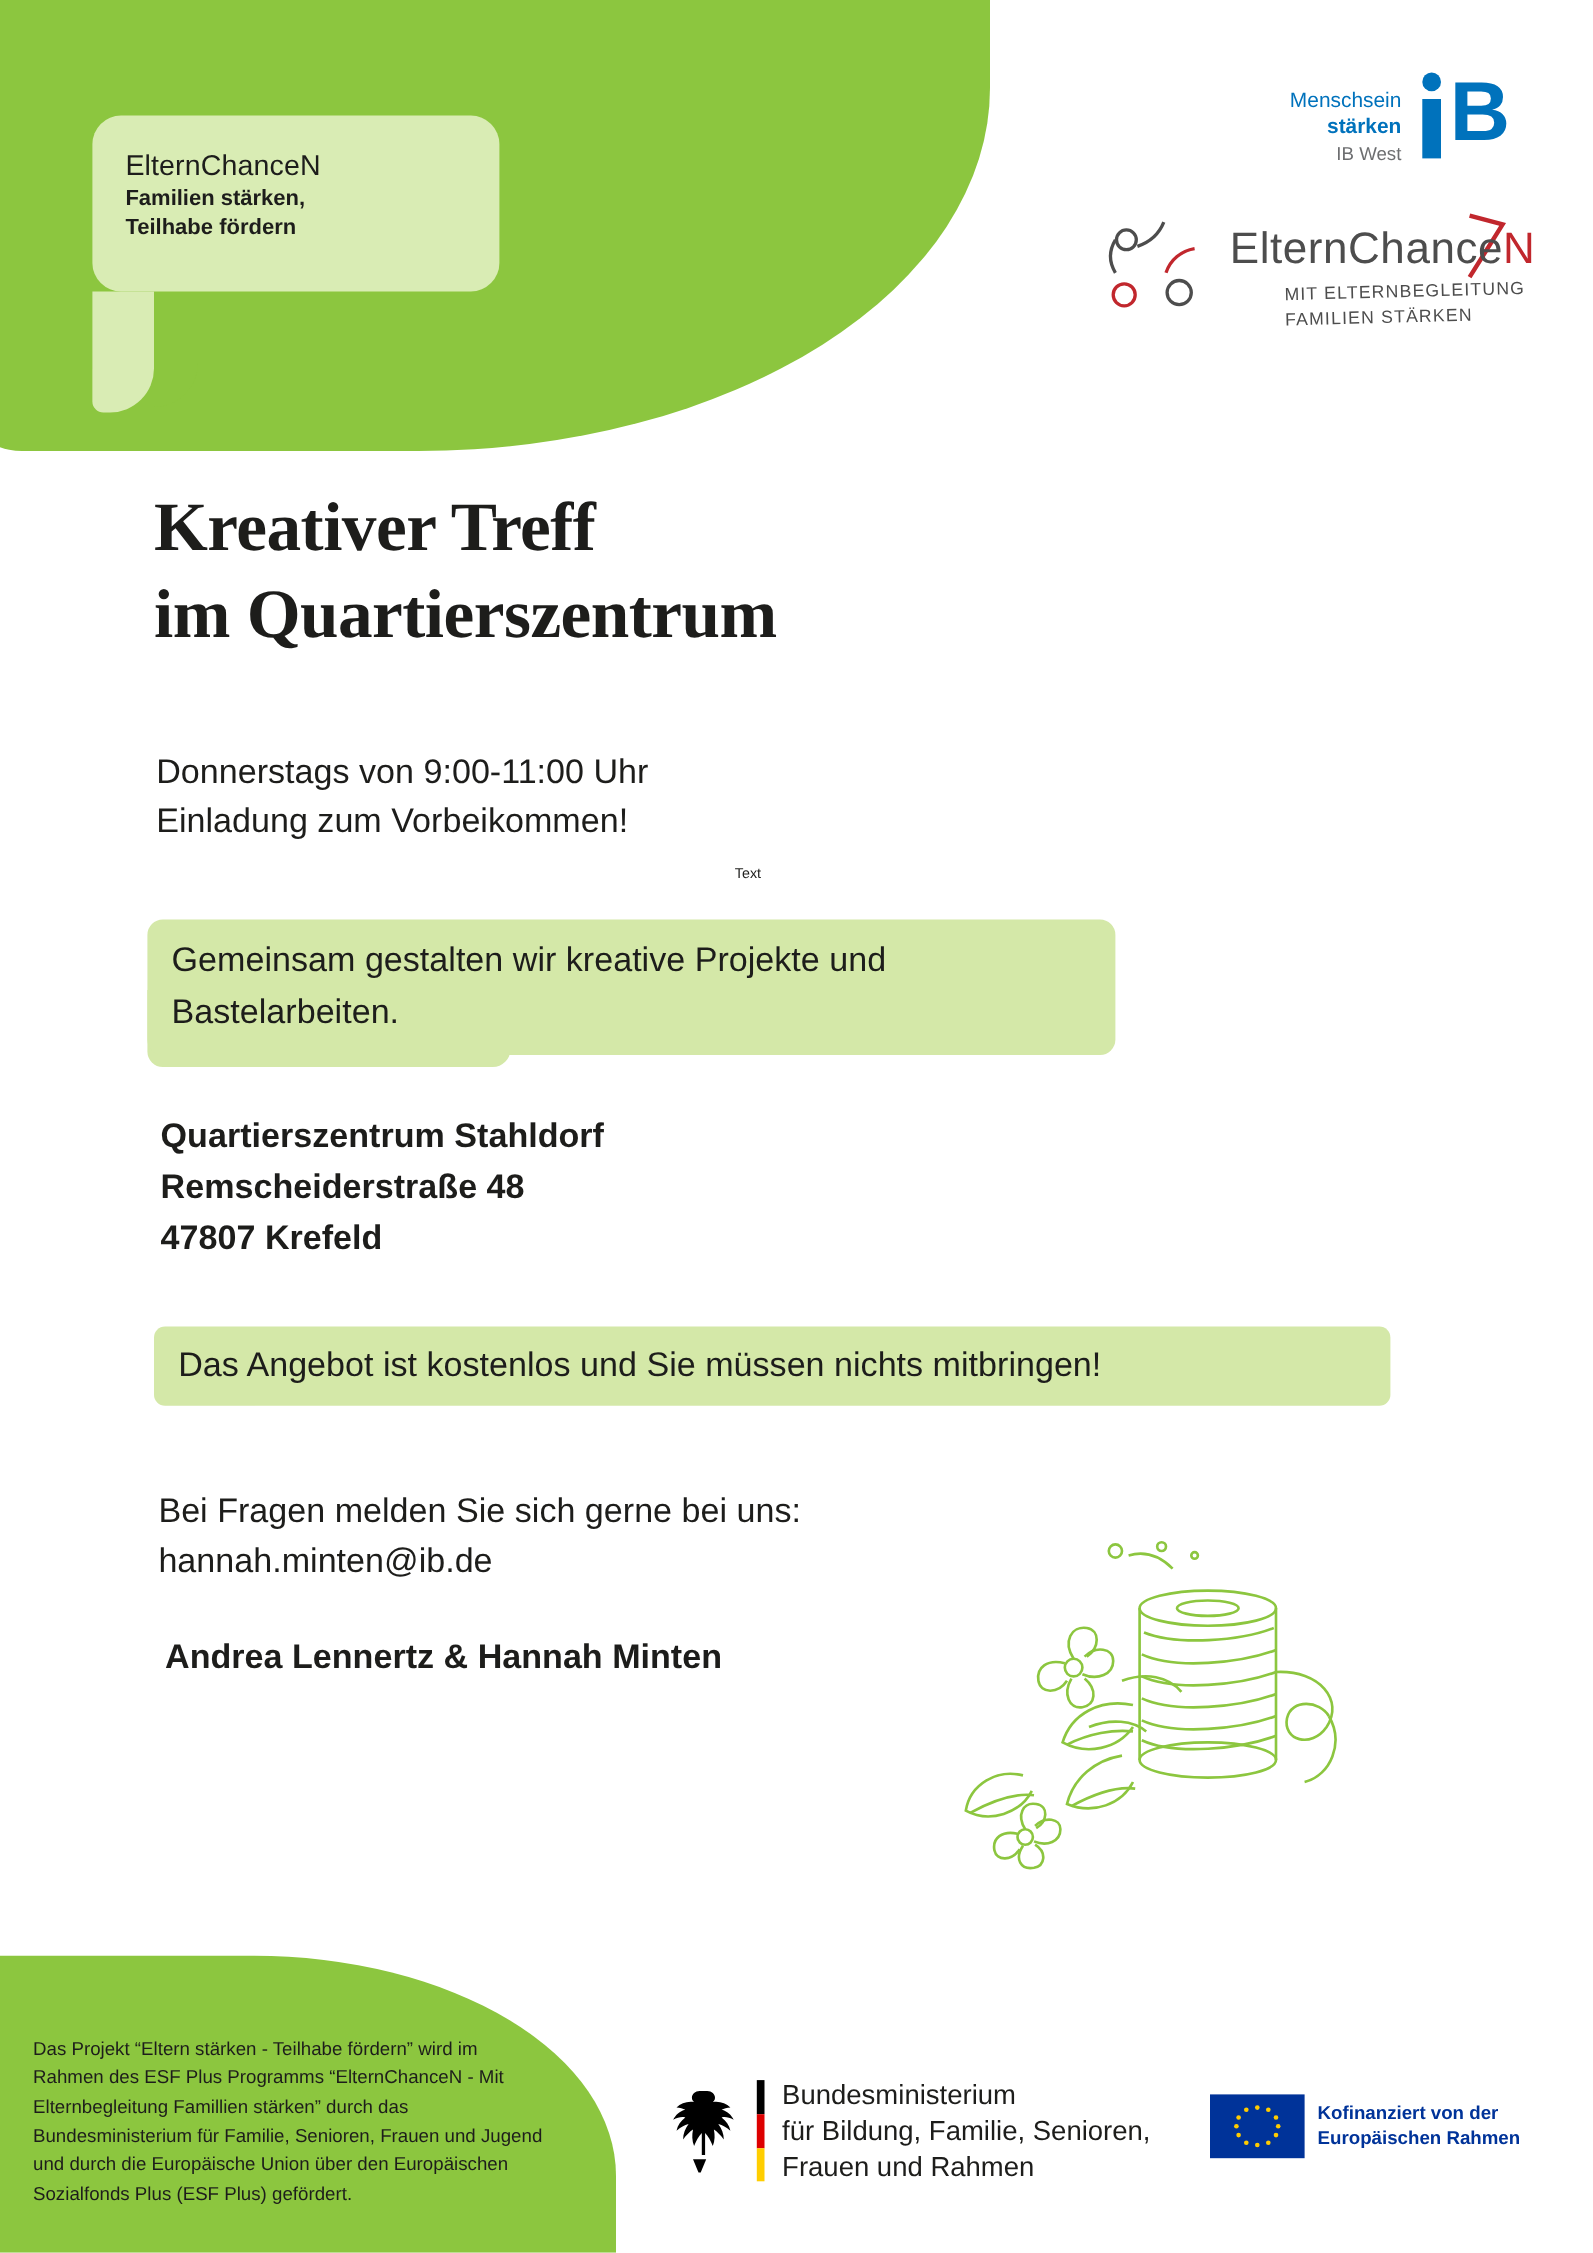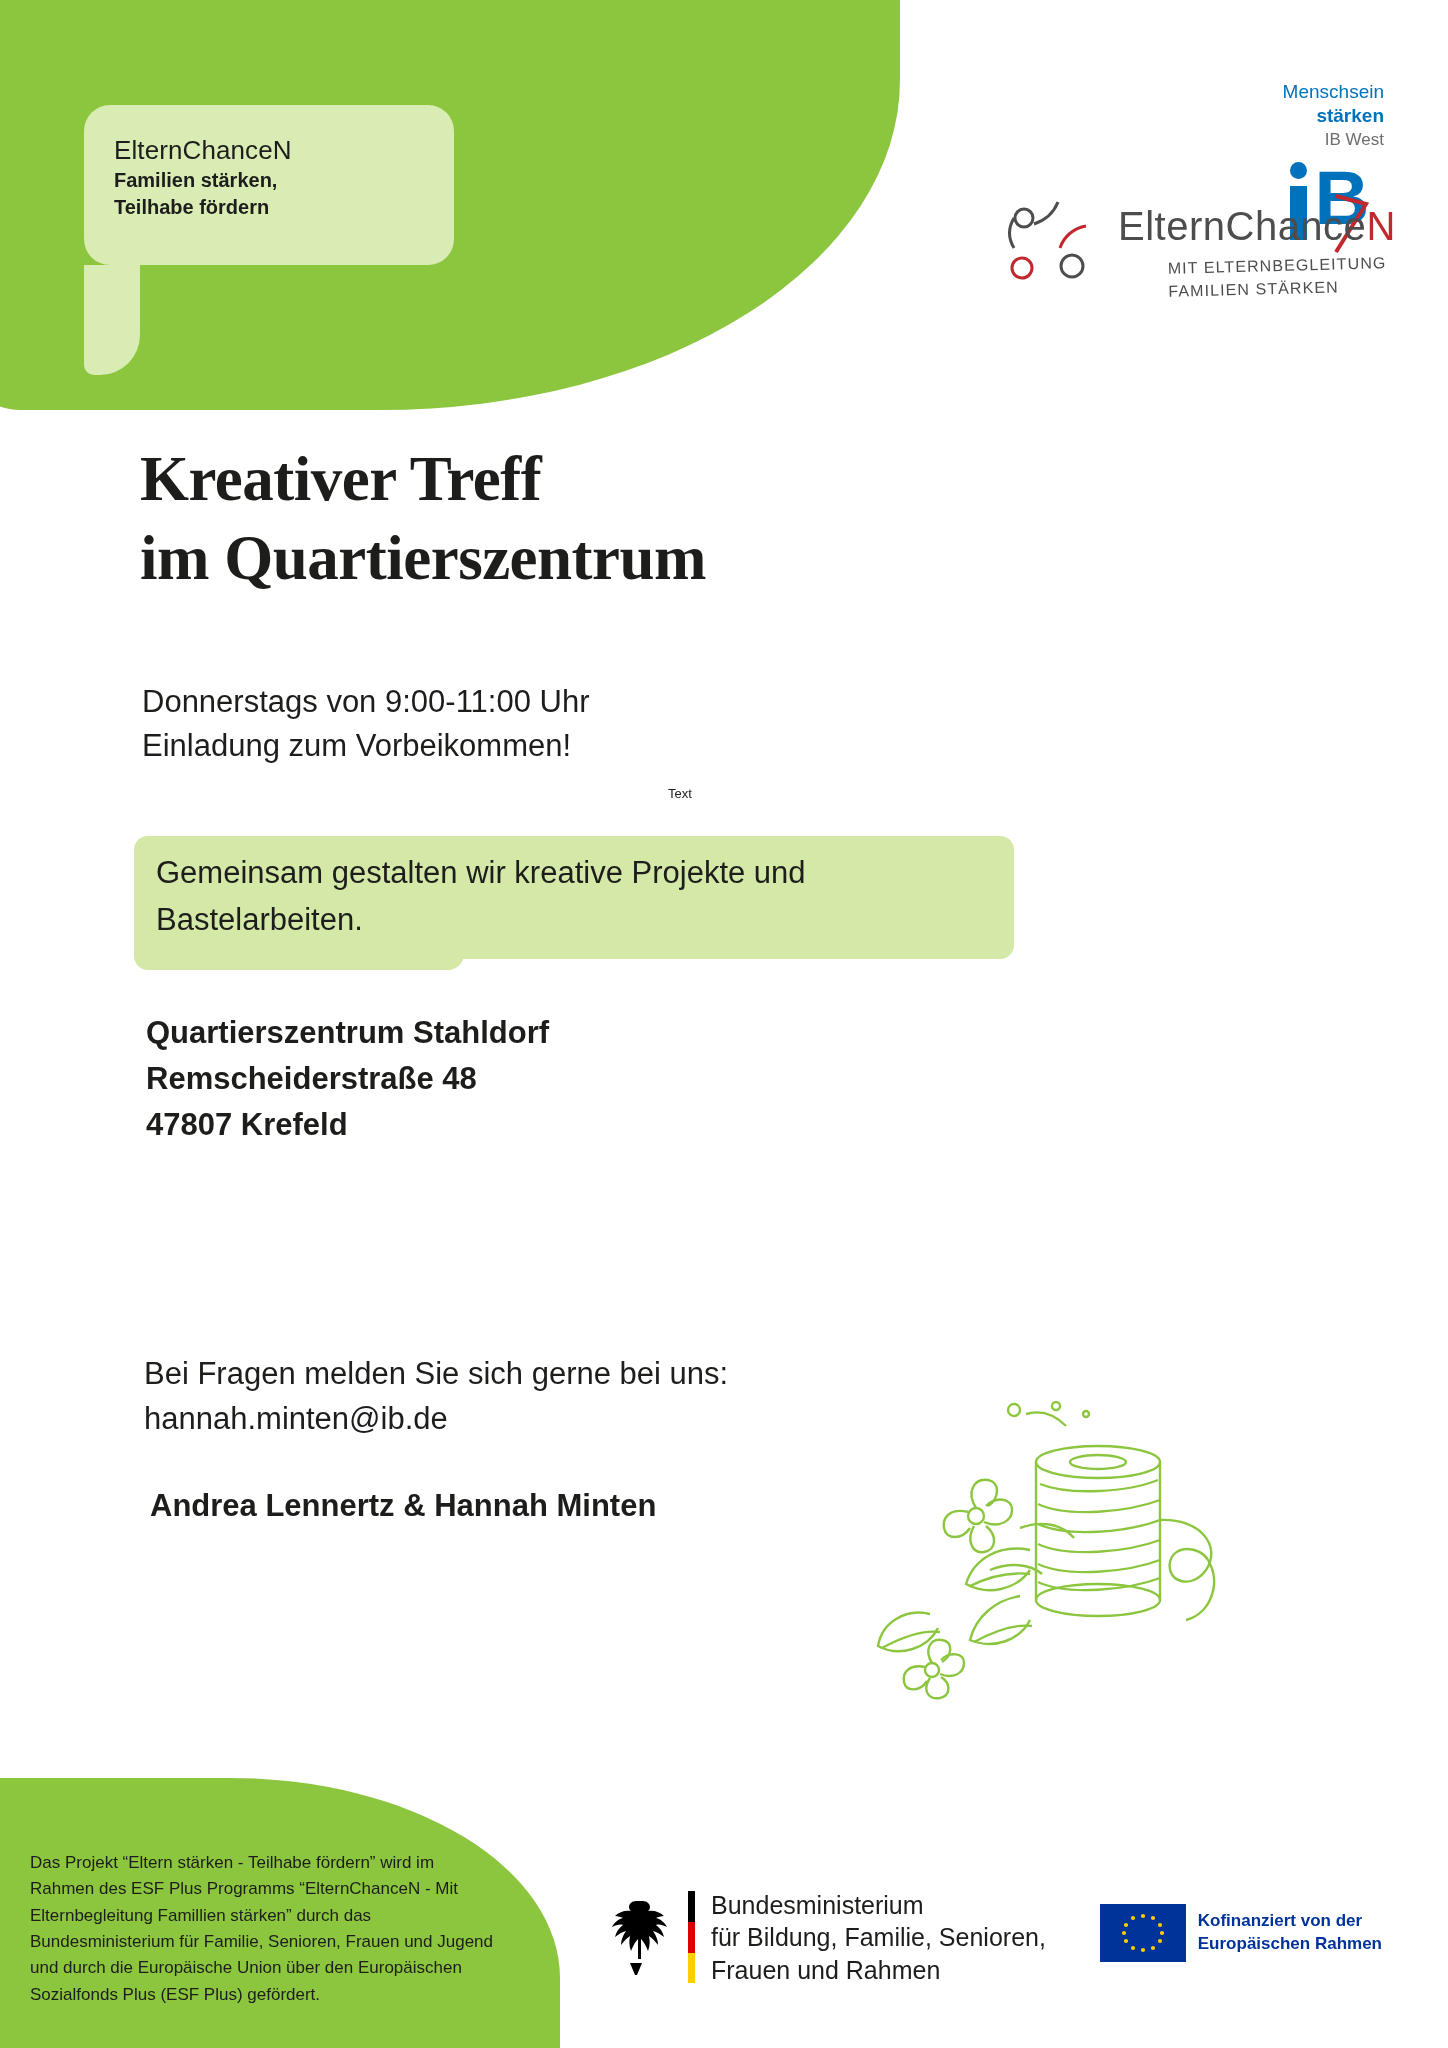--- a/index.html
+++ b/index.html
@@ -85,21 +85,20 @@
   }
 
   
   .ib-logo {
     position: absolute;
     right: 64px;
     top: 66px;
     display: flex;
     align-items: flex-start;
     gap: 12px;
-    flex-direction: column;
   }
   .ib-logo .txt {
     text-align: right;
     line-height: 1.28;
     padding-top: 14px;
   }
   .ib-logo .t1 { font-size: 19px; color: #0072bc; }
   .ib-logo .t2 { font-size: 19px; color: #0072bc; font-weight: bold; }
   .ib-logo .t3 { font-size: 17px; color: #6d6e70; }
   .ib-logo .mark {
@@ -391,20 +390,21 @@
     <div>Gemeinsam gestalten wir kreative Projekte und</div>
     <div>Bastelarbeiten.</div>
   </div>
 
   <div class="address">
     <div>Quartierszentrum Stahldorf</div>
     <div>Remscheiderstraße 48</div>
     <div>47807 Krefeld</div>
   </div>
 
+  <div class="hl hl-2">Das Angebot ist kostenlos und Sie müssen nichts mitbringen!</div>
 
   <div class="contact">
     <div>Bei Fragen melden Sie sich gerne bei uns:</div>
     <div>hannah.minten@ib.de</div>
   </div>
   <div class="signature">Andrea Lennertz &amp; Hannah Minten</div>
 
   <div class="illustration">
     <svg width="430" height="300" viewBox="0 0 430 300" fill="none" stroke="#8cc63f" stroke-width="2.4">
 

